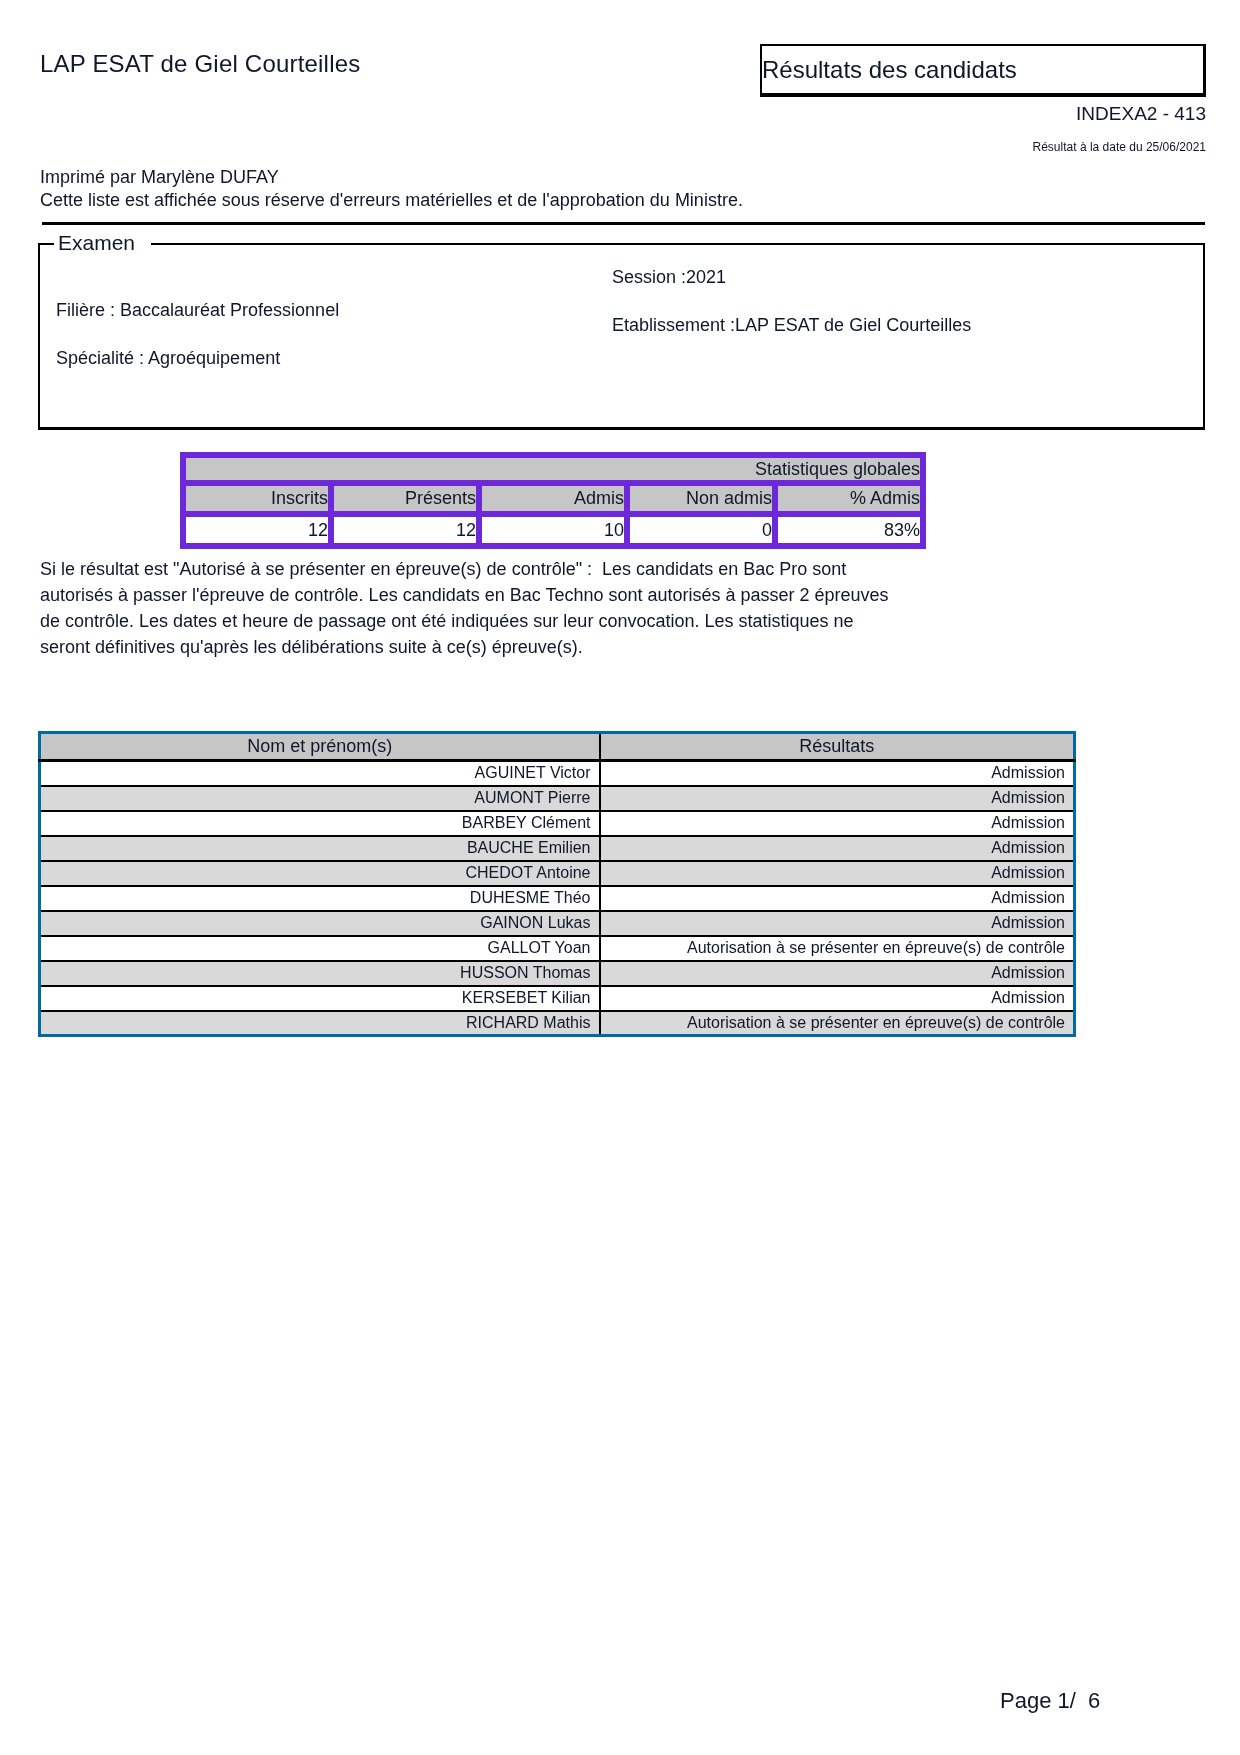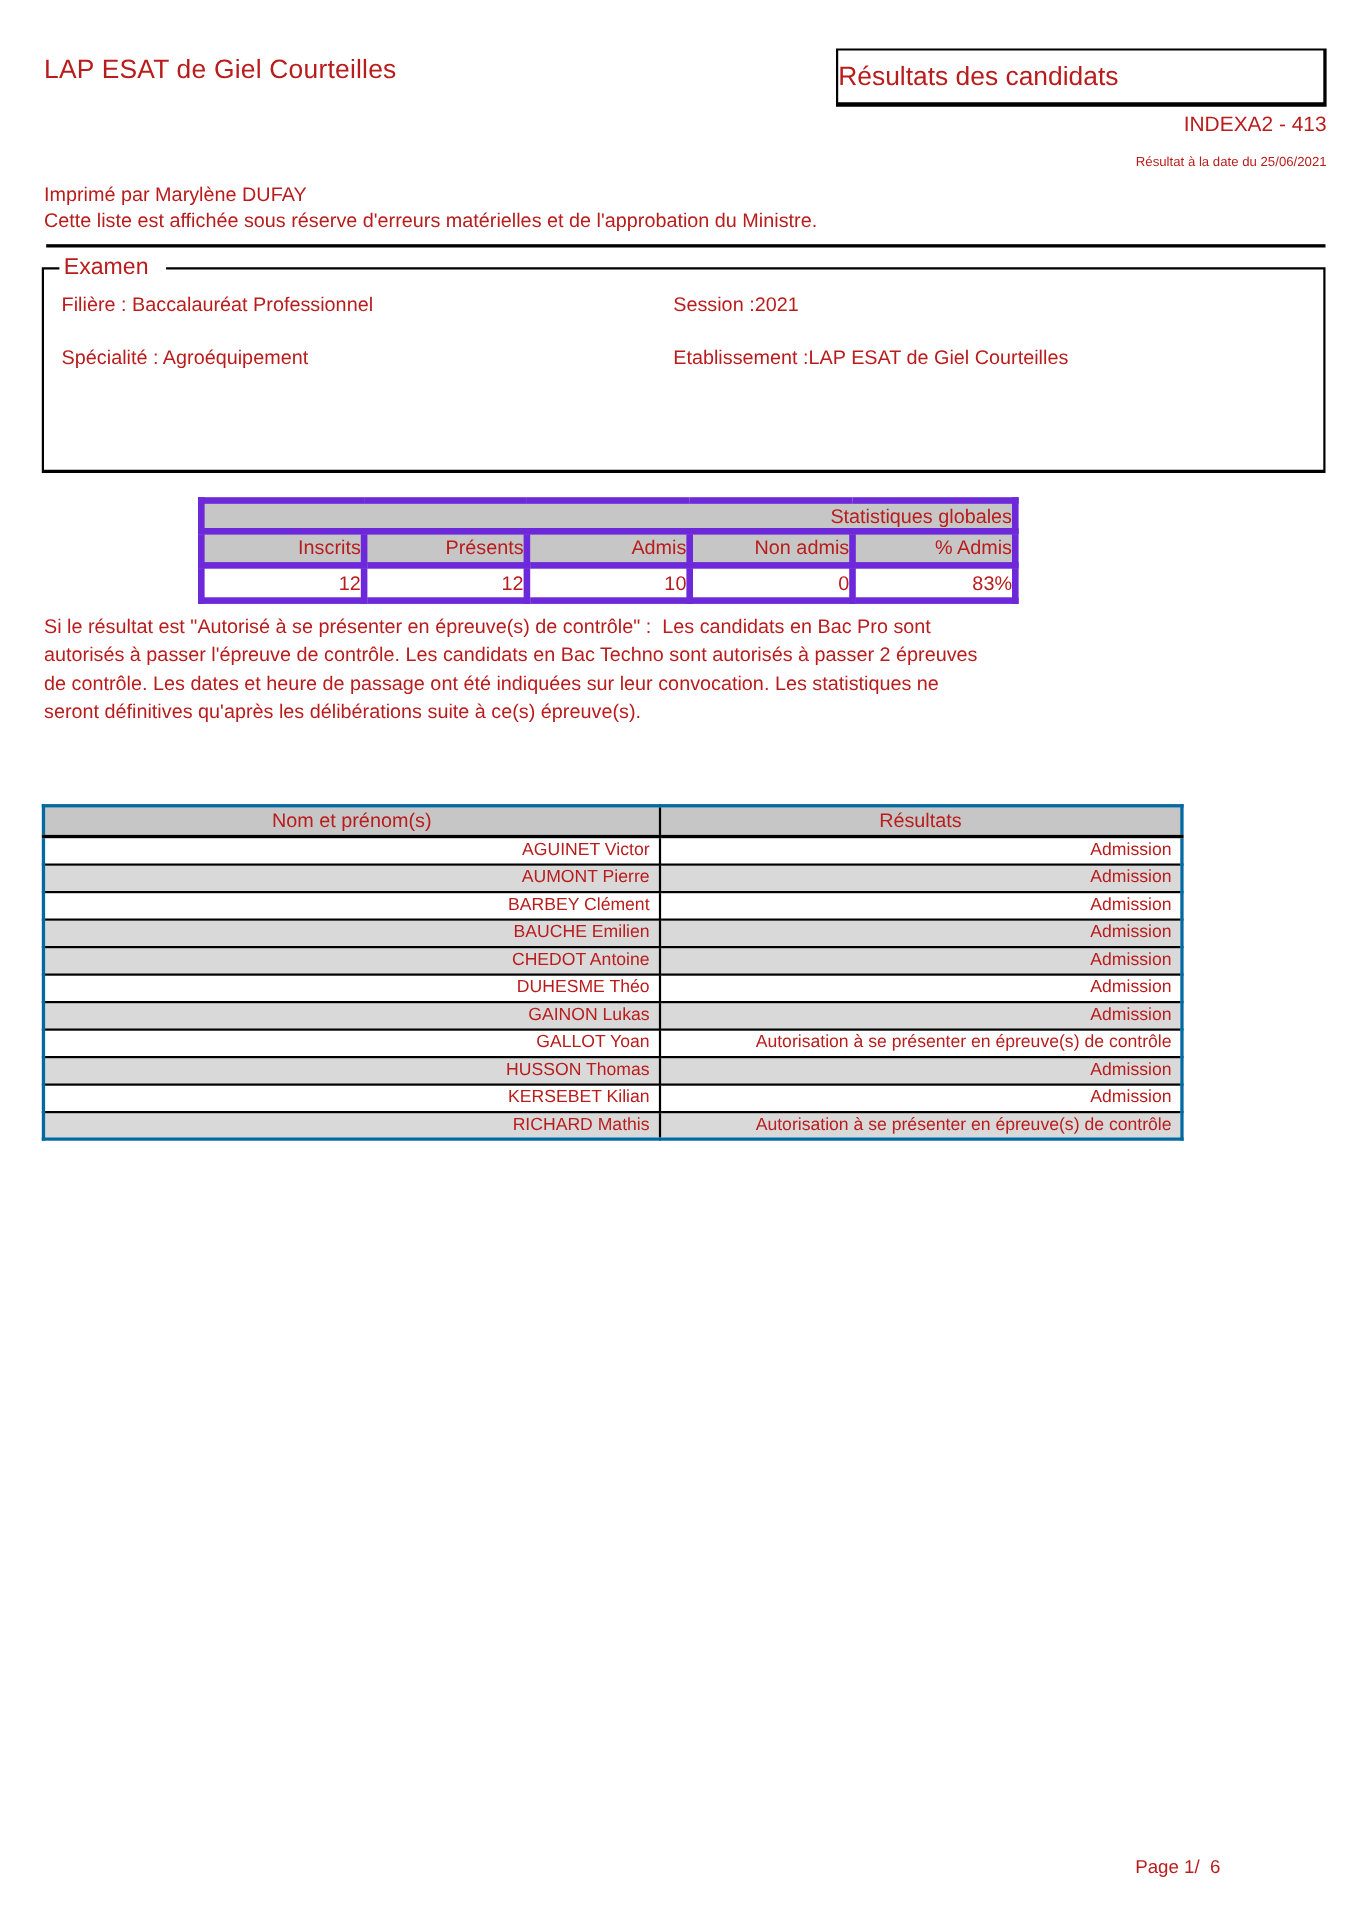--- a/index.html
+++ b/index.html
@@ -3,21 +3,21 @@
 <meta charset="utf-8">
 <style>
   * { margin: 0; padding: 0; box-sizing: border-box; }
   html, body { background: #ffffff; }
   .page {
     position: relative;
     width: 1240px;
     height: 1755px;
     background: #ffffff;
     font-family: "Liberation Sans", "DejaVu Sans", sans-serif;
-    color: #b91c1c;
+    color: #0f172a;
     overflow: hidden;
   }
   .school-name {
     position: absolute; left: 40px; top: 50px;
     font-size: 24px; letter-spacing: 0.2px;
   }
   .title-box {
     position: absolute; left: 760px; top: 44px; width: 446px; height: 53px;
     border: 2px solid #000; border-bottom-width: 4px; border-right-width: 3px;
     display: flex; align-items: center; justify-content: flex-start;
@@ -39,21 +39,21 @@
     border: 2px solid #000; border-bottom-width: 3px;
   }
   .exam-legend {
     position: absolute; left: 14px; top: -14px;
     background: #ffffff; padding: 0 16px 0 4px;
     font-size: 21px;
   }
   .exam-row { position: absolute; left: 16px; right: 10px; display: flex; font-size: 18px; }
   .exam-row-1 { top: 22px; }
   .exam-row-2 { top: 70px; }
-  .exam-cell-left { width: 556px; }
+  .exam-cell-left { width: 556px; margin-top: 33px; }
   .exam-cell-right { flex: 1; }
   table { border-collapse: collapse; }
   .stats-table {
     position: absolute; left: 180px; top: 452px; width: 746px;
     border: 3px solid #000;
     font-size: 18px; table-layout: fixed;
   }
   .stats-table td { border: 6px solid #6d28d9; text-align: right; }
   .stats-title-cell { background: #c6c6c6; height: 28px; }
   .stats-header-row td { background: #c6c6c6; height: 31px; }
@@ -74,22 +74,22 @@
     background: #c6c6c6; height: 28px;
     font-weight: normal; font-size: 18px; text-align: center;
   }
   .results-table td {
     border: 2px solid #000; height: 25px;
     font-size: 16px; padding: 0 8px; text-align: right;
     overflow: hidden; white-space: nowrap;
   }
   .results-table tr.alt td { background: #d9d9d9; }
   .page-footer {
-    position: absolute; left: 1032px; top: 1688px;
-    font-size: 17px; white-space: pre;
+    position: absolute; left: 1000px; top: 1688px;
+    font-size: 22px; white-space: pre;
   }
 </style>
 </head>
 <body>
 
 <div class="page">
 
   <div class="school-name">LAP ESAT de Giel Courteilles</div>
 
   <div class="title-box">

